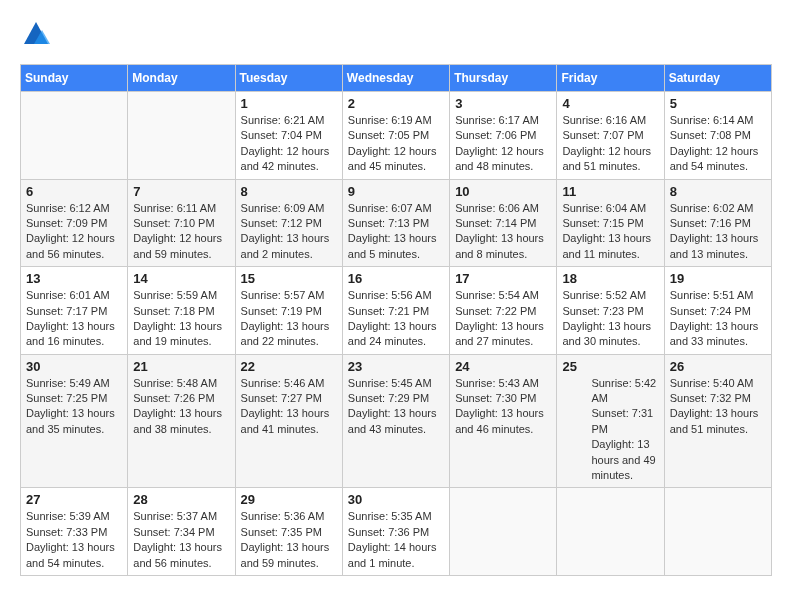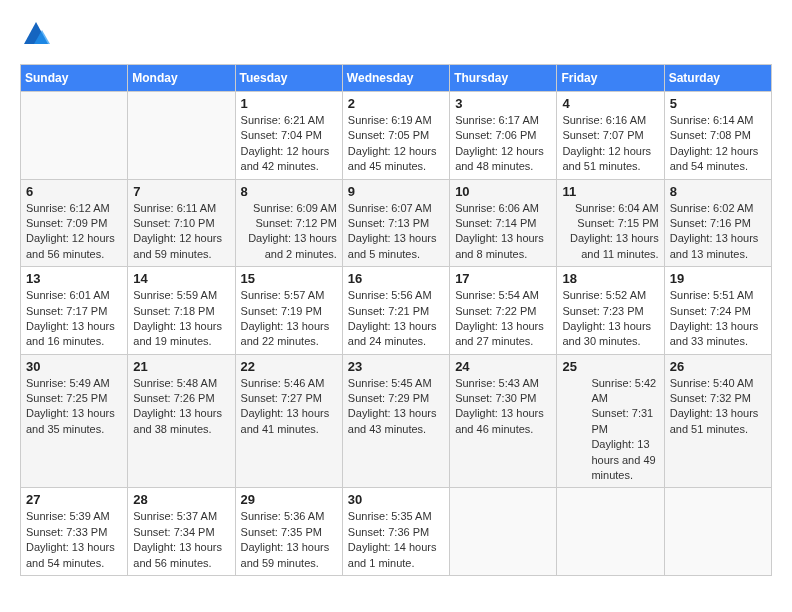--- a/index.html
+++ b/index.html
@@ -152,39 +152,39 @@
 Daylight: 12 hours and 56 minutes.</div>
         </td>
         <td>
           <div class="day-number">7</div>
           <div class="day-info" style="white-space: pre-line;">Sunrise: 6:11 AM
 Sunset: 7:10 PM
 Daylight: 12 hours and 59 minutes.</div>
         </td>
         <td>
           <div class="day-number">8</div>
-          <div class="day-info" style="white-space: pre-line; text-align: right;">Sunrise: 6:09 AM
+          <div class="day-info" style="white-space: pre-line;">Sunrise: 6:09 AM
 Sunset: 7:12 PM
 Daylight: 13 hours and 2 minutes.</div>
         </td>
         <td>
           <div class="day-number">9</div>
           <div class="day-info" style="white-space: pre-line;">Sunrise: 6:07 AM
 Sunset: 7:13 PM
 Daylight: 13 hours and 5 minutes.</div>
         </td>
         <td>
           <div class="day-number">10</div>
           <div class="day-info" style="white-space: pre-line;">Sunrise: 6:06 AM
 Sunset: 7:14 PM
 Daylight: 13 hours and 8 minutes.</div>
         </td>
         <td>
           <div class="day-number">11</div>
-          <div class="day-info" style="white-space: pre-line; text-align: right;">Sunrise: 6:04 AM
+          <div class="day-info" style="white-space: pre-line;">Sunrise: 6:04 AM
 Sunset: 7:15 PM
 Daylight: 13 hours and 11 minutes.</div>
         </td>
         <td>
           <div class="day-number">8</div>
           <div class="day-info" style="white-space: pre-line;">Sunrise: 6:02 AM
 Sunset: 7:16 PM
 Daylight: 13 hours and 13 minutes.</div>
         </td>
       </tr>

